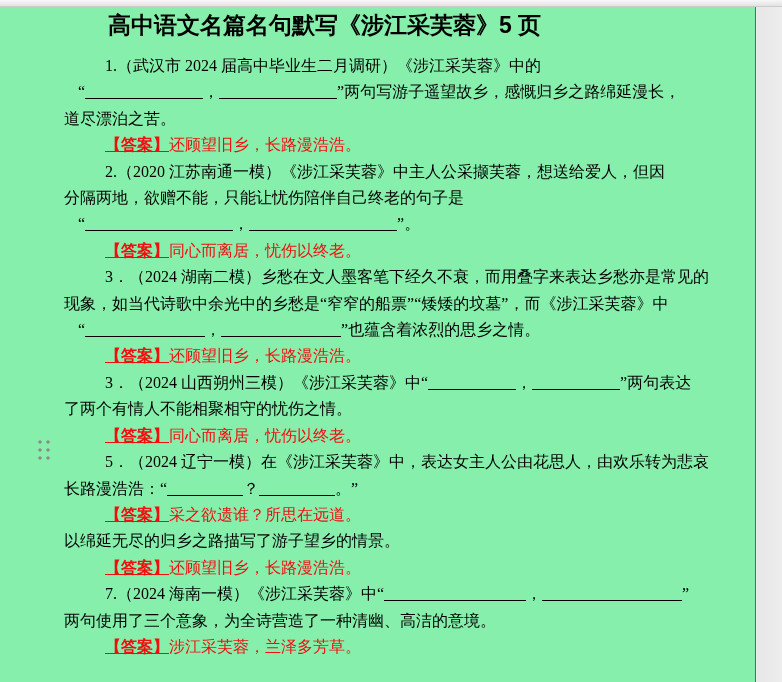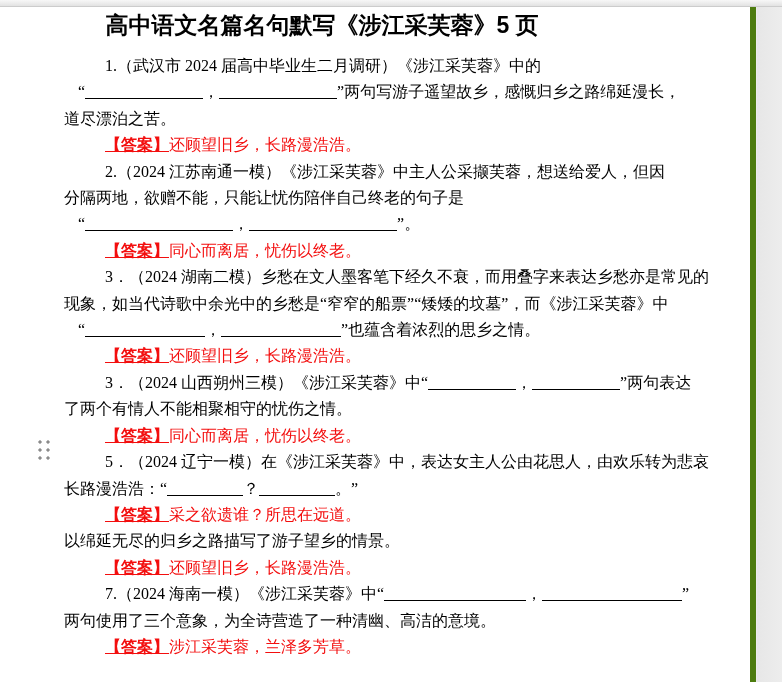--- a/index.html
+++ b/index.html
@@ -2,21 +2,21 @@
 <html style="--red: #f30e0e;"><head>
 <meta charset="utf-8">
 <style>
   * { margin:0; padding:0; box-sizing:border-box; }
   html,body { width:782px; height:682px; overflow:hidden; background:#ececec;
               font-family:"Liberation Serif", serif; }
   .top-bar { position:absolute; left:0; top:0; width:782px; height:7px;
              background:linear-gradient(#f7f7f7,#e2e2e2);
              border-bottom:1px solid #cccccc; z-index:5; }
   .page { position:absolute; left:0; top:0; width:756px; height:682px;
-          background:#ffffff; border-right:6px solid #4d7c0f; }
+          background:#86efac; border-right:1px solid #4d7c0f; }
   .canvas-right { position:absolute; left:757px; top:0; width:25px; height:682px;
                   background:linear-gradient(90deg,#e7e7e7,#ededed); }
   .doc-title { margin-top:11px; padding-right:106px; text-align:center;
                font-family:"Liberation Sans", sans-serif; font-weight:700;
                font-size:23px; line-height:29px; color:#000; }
   .content { margin-left:64px; width:676px; margin-top:13px;
              font-size:16px; line-height:26.4px; color:#000; }
   .line { white-space:nowrap; }
   .line.indent { padding-left:41px; }
   .line.quote  { padding-left:14px; }
@@ -31,21 +31,21 @@
 </head>
 <body>
 
 <div class="page">
   <h1 class="doc-title">高中语文名篇名句默写《涉江采芙蓉》5 页</h1>
   <div class="content">
       <div class="line indent"><span>1.（武汉市 2024 届高中毕业生二月调研）《涉江采芙蓉》中的</span></div>
       <div class="line quote"><span>“</span><span class="blank" style="width: 118px;"></span><span>，</span><span class="blank" style="width: 118px;"></span><span>”两句写游子遥望故乡，感慨归乡之路绵延漫长，</span></div>
       <div class="line "><span>道尽漂泊之苦。</span></div>
       <div class="line indent answer"><span class="answer-label">【答案】</span><span>还顾望旧乡，长路漫浩浩。</span></div>
-      <div class="line indent"><span>2.（2024 江苏南通一模）《涉江采芙蓉》中主人公采撷芙蓉，想送给爱人，但因</span></div>
+      <div class="line indent"><span>2.（2020 江苏南通一模）《涉江采芙蓉》中主人公采撷芙蓉，想送给爱人，但因</span></div>
       <div class="line "><span>分隔两地，欲赠不能，只能让忧伤陪伴自己终老的句子是</span></div>
       <div class="line quote"><span>“</span><span class="blank" style="width: 148px;"></span><span>，</span><span class="blank" style="width: 148px;"></span><span>”。</span></div>
       <div class="line indent answer"><span class="answer-label">【答案】</span><span>同心而离居，忧伤以终老。</span></div>
       <div class="line indent"><span>3．（2024 湖南二模）乡愁在文人墨客笔下经久不衰，而用叠字来表达乡愁亦是常见的</span></div>
       <div class="line "><span>现象，如当代诗歌中余光中的乡愁是“窄窄的船票”“矮矮的坟墓”，而《涉江采芙蓉》中</span></div>
       <div class="line quote"><span>“</span><span class="blank" style="width: 120px;"></span><span>，</span><span class="blank" style="width: 120px;"></span><span>”也蕴含着浓烈的思乡之情。</span></div>
       <div class="line indent answer"><span class="answer-label">【答案】</span><span>还顾望旧乡，长路漫浩浩。</span></div>
       <div class="line indent"><span>3．（2024 山西朔州三模）《涉江采芙蓉》中“</span><span class="blank" style="width: 88px;"></span><span>，</span><span class="blank" style="width: 88px;"></span><span>”两句表达</span></div>
       <div class="line "><span>了两个有情人不能相聚相守的忧伤之情。</span></div>
       <div class="line indent answer"><span class="answer-label">【答案】</span><span>同心而离居，忧伤以终老。</span></div>

